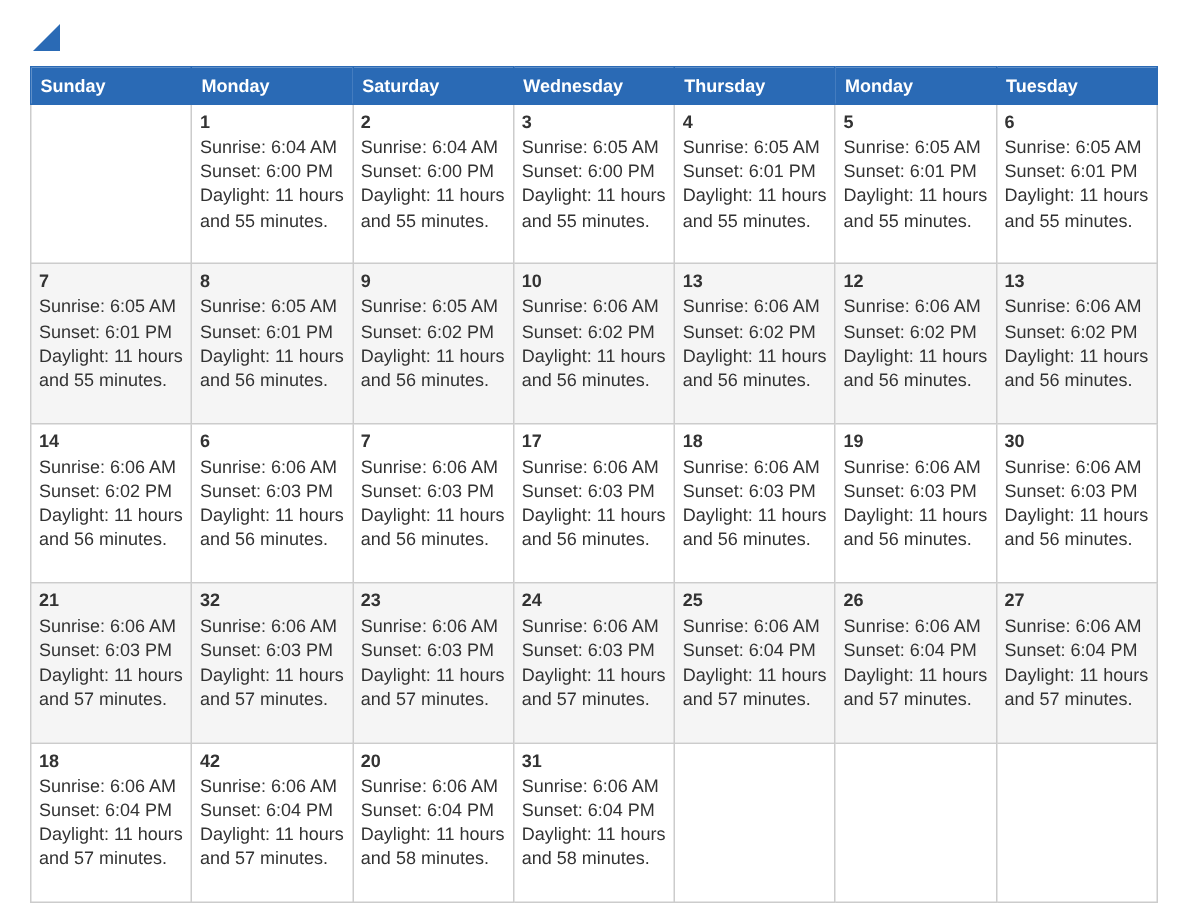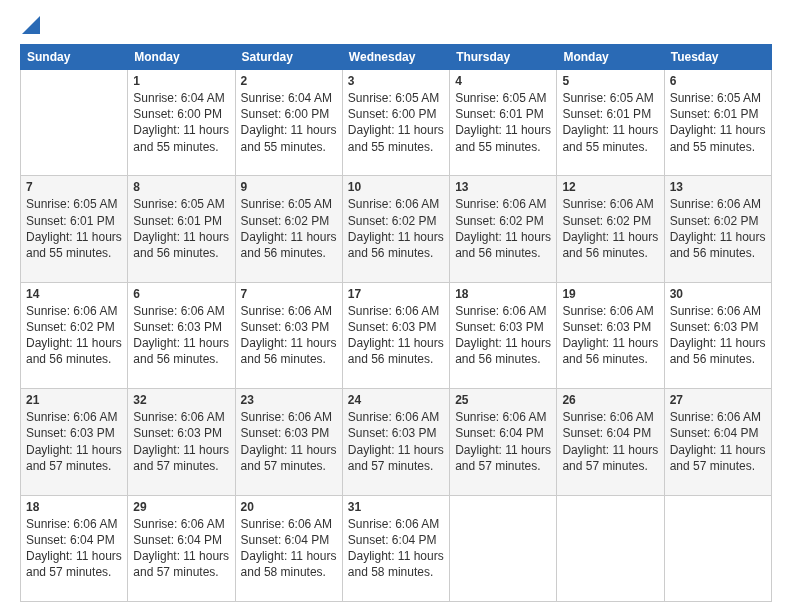--- a/index.html
+++ b/index.html
@@ -331,21 +331,21 @@
         </tr>
         <tr class="row-odd">
           <td>
             <span class="day-num">18</span>
             <div class="day-info" style="white-space: pre-line;">Sunrise: 6:06 AM
 Sunset: 6:04 PM
 Daylight: 11 hours
 and 57 minutes.</div>
           </td>
           <td>
-            <span class="day-num">29</span>
+            <span class="day-num">42</span>
             <div class="day-info" style="white-space: pre-line;">Sunrise: 6:06 AM
 Sunset: 6:04 PM
 Daylight: 11 hours
 and 57 minutes.</div>
           </td>
           <td>
             <span class="day-num">20</span>
             <div class="day-info" style="white-space: pre-line;">Sunrise: 6:06 AM
 Sunset: 6:04 PM
 Daylight: 11 hours

